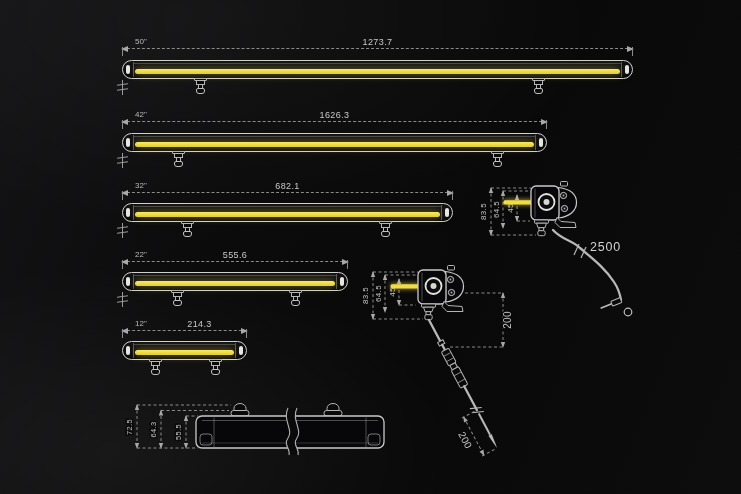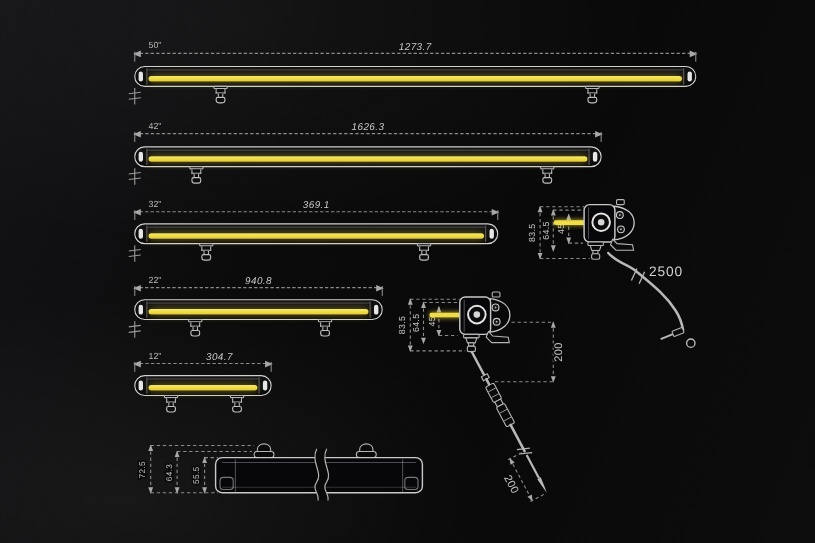--- a/index.html
+++ b/index.html
@@ -14,21 +14,21 @@
   .group{position:absolute;inset:0;}
   
   .dimh{position:absolute;height:0;border-top:1px dashed #8b8b8b;}
   .dimh .arr-l{position:absolute;left:-1px;top:-3.5px;width:0;height:0;
     border-top:3px solid transparent;border-bottom:3px solid transparent;border-right:7px solid #a8a8a8;}
   .dimh .arr-r{position:absolute;right:-1px;top:-3.5px;width:0;height:0;
     border-top:3px solid transparent;border-bottom:3px solid transparent;border-left:7px solid #a8a8a8;}
   .dimh .ext-l{position:absolute;left:0;top:-2px;width:1px;height:9px;background:#8b8b8b;}
   .dimh .ext-r{position:absolute;right:0;top:-2px;width:1px;height:9px;background:#8b8b8b;}
   .dimh .mm{position:absolute;left:50%;transform:translateX(-50%);top:-12px;
-    font-size:9px;color:#c9c9c9;letter-spacing:0.4px;white-space:nowrap;font-style:italic;}
+    font-size:9px;color:#c9c9c9;letter-spacing:0.4px;white-space:nowrap;}
   .dimh .inch{position:absolute;left:13px;top:-12px;font-size:8px;color:#b9b9b9;white-space:nowrap;}
   
   .bar{position:absolute;height:19px;box-sizing:border-box;border:1.5px solid #d0d0d0;border-radius:10px;
     background:linear-gradient(#121214,#060607);}
   .bar .topline{position:absolute;left:11px;right:11px;top:2px;height:1px;background:rgba(255,255,255,0.22);}
   .bar .stripe{position:absolute;left:12px;right:12px;top:8px;height:5px;border-radius:2.5px;
     background:linear-gradient(#f8ea62,#e3cc30);box-shadow:0 0 8px rgba(242,222,70,0.55);}
   .bar .capline-l{position:absolute;left:10px;top:1px;bottom:1px;width:1px;background:rgba(255,255,255,0.3);}
   .bar .capline-r{position:absolute;right:10px;top:1px;bottom:1px;width:1px;background:rgba(255,255,255,0.3);}
   .bar .pill-l{position:absolute;left:3px;top:3.5px;width:4px;height:9px;border-radius:2px;background:#e6e6e6;}
@@ -133,21 +133,21 @@
     </div>
   </div>
 
   <div class="group">
     <div class="dimh" style="left:122px;top:192px;width:331px;">
       <span class="arr-l"></span>
       <span class="arr-r"></span>
       <span class="ext-l"></span>
       <span class="ext-r"></span>
       <span class="inch">32"</span>
-      <span class="mm">369.1</span>
+      <span class="mm">682.1</span>
     </div>
     <div class="bar" style="left:122px;top:203px;width:331px;">
       <div class="topline"></div>
       <div class="capline-l"></div>
       <div class="capline-r"></div>
       <div class="pill-l"></div>
       <div class="pill-r"></div>
       <div class="stripe"></div>
     </div>
     <div class="foot" style="left:179px;top:221px;">
@@ -169,21 +169,21 @@
     </div>
   </div>
 
   <div class="group">
     <div class="dimh" style="left:122px;top:261px;width:226px;">
       <span class="arr-l"></span>
       <span class="arr-r"></span>
       <span class="ext-l"></span>
       <span class="ext-r"></span>
       <span class="inch">22"</span>
-      <span class="mm">940.8</span>
+      <span class="mm">555.6</span>
     </div>
     <div class="bar" style="left:122px;top:272px;width:226px;">
       <div class="topline"></div>
       <div class="capline-l"></div>
       <div class="capline-r"></div>
       <div class="pill-l"></div>
       <div class="pill-r"></div>
       <div class="stripe"></div>
     </div>
     <div class="foot" style="left:169px;top:290px;">
@@ -205,21 +205,21 @@
     </div>
   </div>
 
   <div class="group">
     <div class="dimh" style="left:122px;top:330px;width:125px;">
       <span class="arr-l"></span>
       <span class="arr-r"></span>
       <span class="ext-l"></span>
       <span class="ext-r"></span>
       <span class="inch">12"</span>
-      <span class="mm" style="left:62%">304.7</span>
+      <span class="mm" style="left:62%">214.3</span>
     </div>
     <div class="bar" style="left:122px;top:341px;width:125px;">
       <div class="topline"></div>
       <div class="capline-l"></div>
       <div class="capline-r"></div>
       <div class="pill-l"></div>
       <div class="pill-r"></div>
       <div class="stripe"></div>
     </div>
     <div class="foot" style="left:147px;top:359px;">

